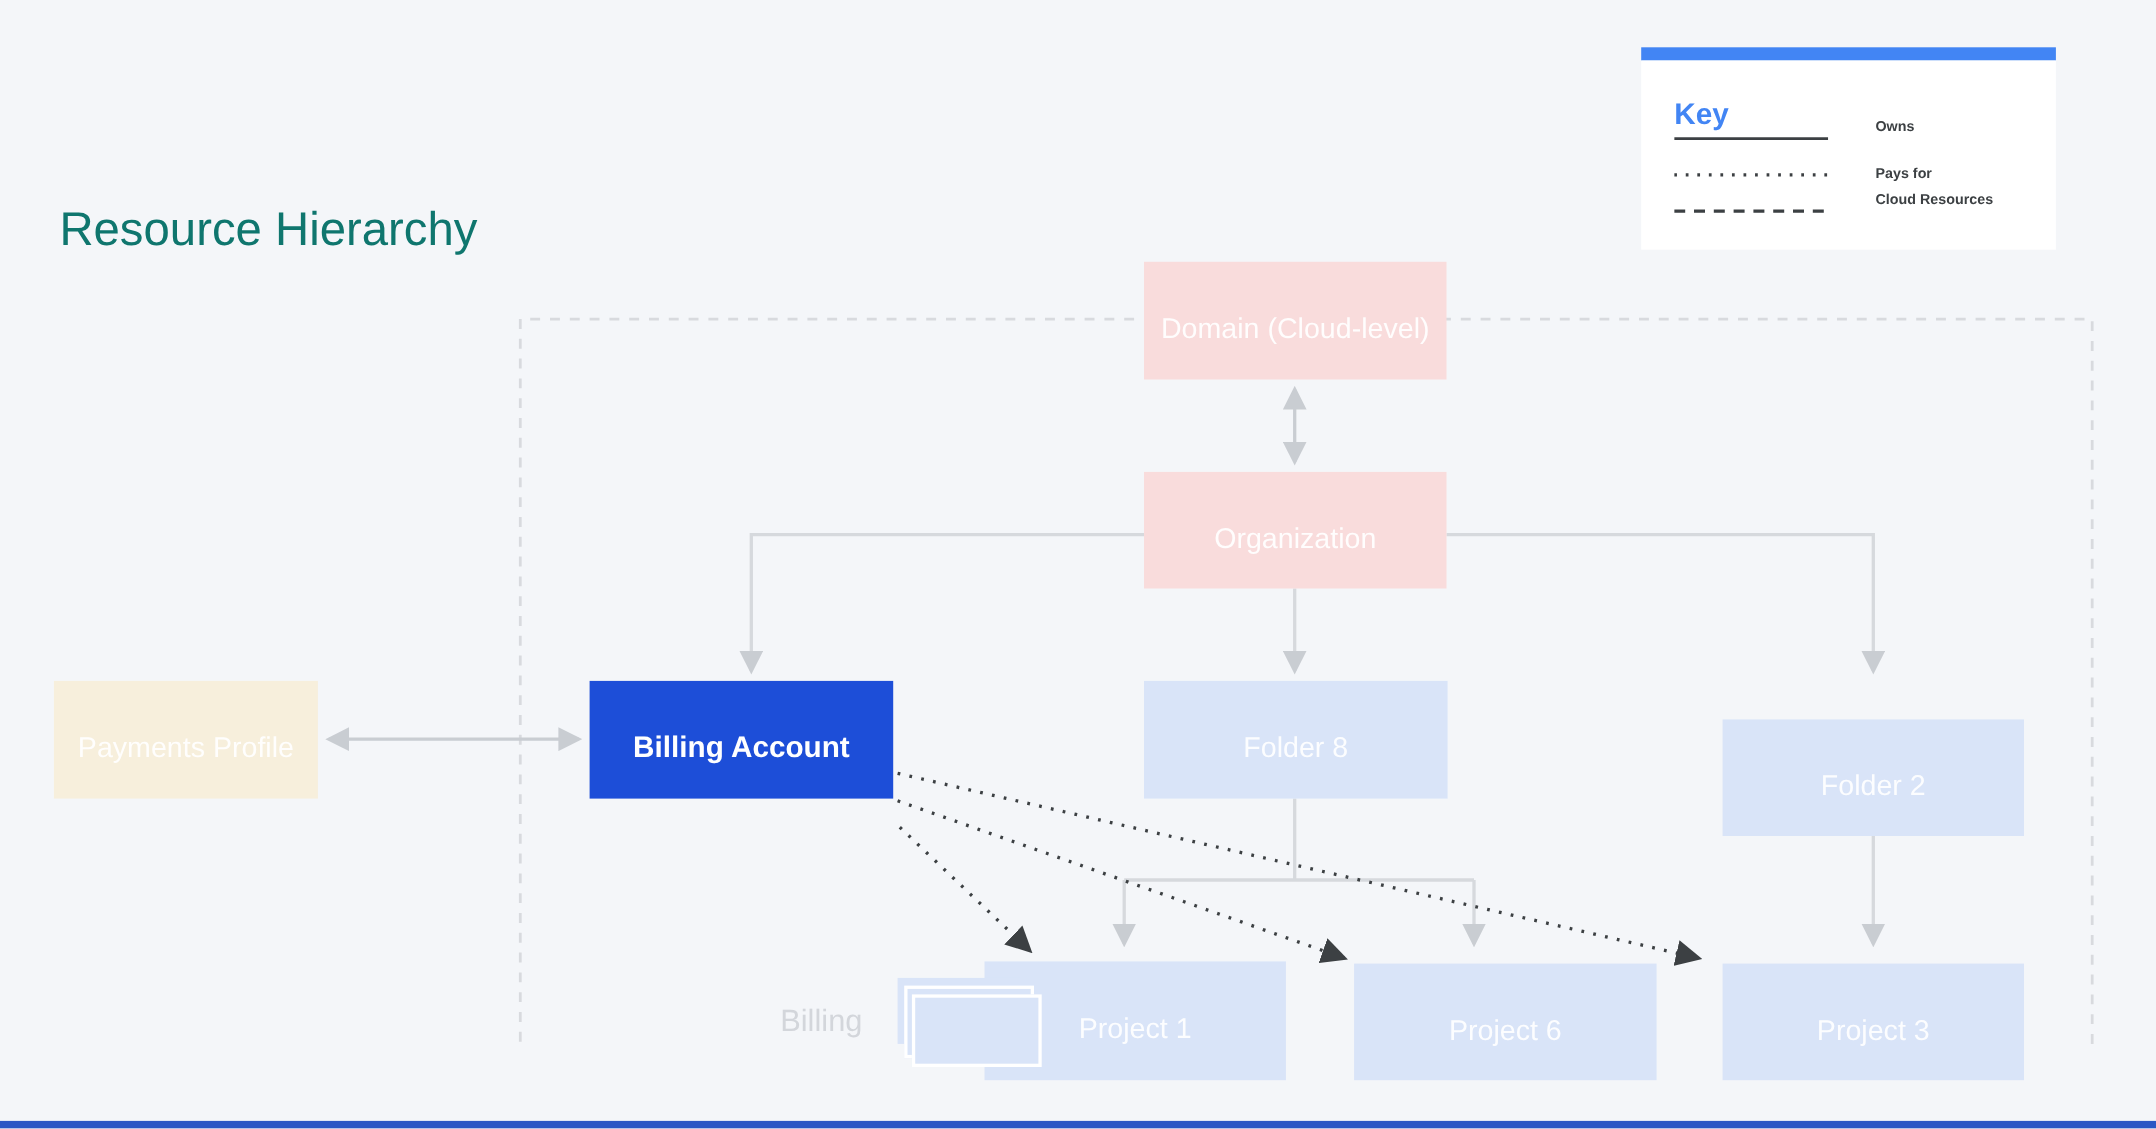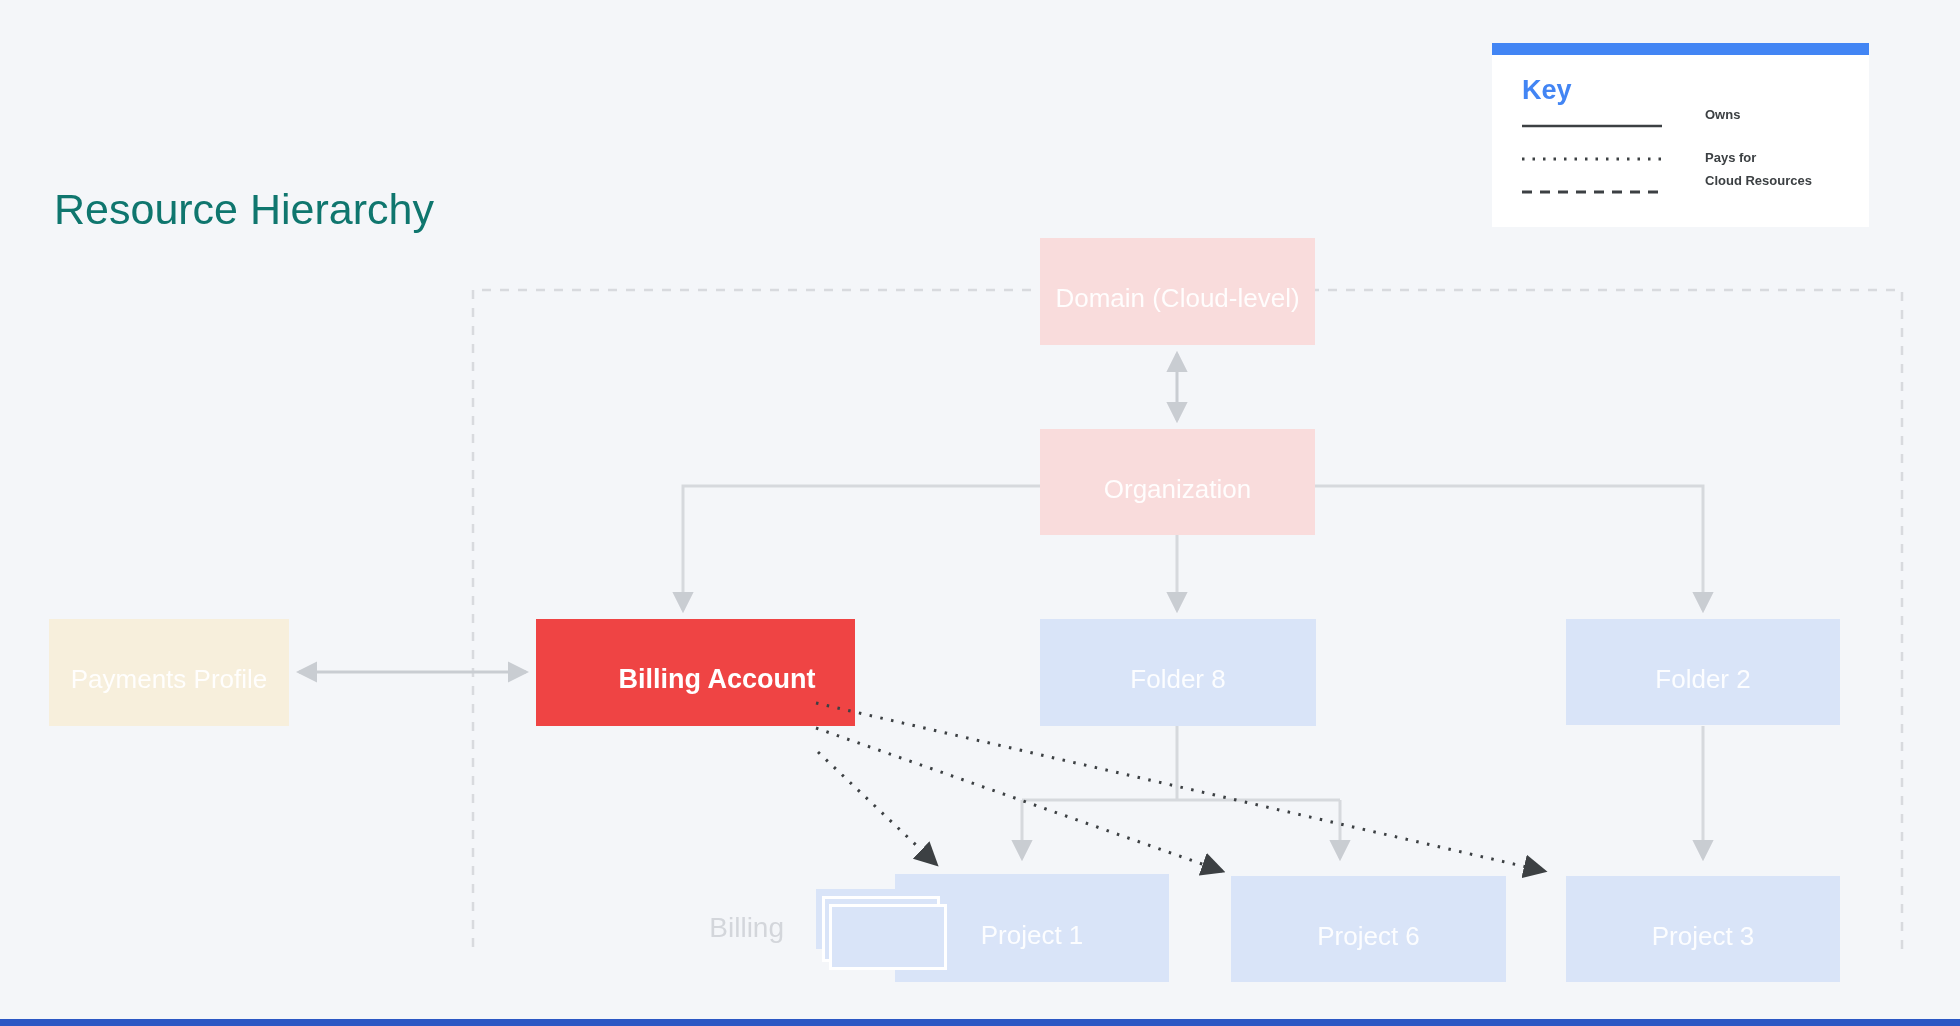--- a/index.html
+++ b/index.html
@@ -27,42 +27,42 @@
     position:absolute;z-index:2;
     display:flex;align-items:center;justify-content:center;
     text-align:center;
   }
   .node .node-label{
     font-size:26px;color:rgba(255,255,255,0.92);line-height:1.15;margin-top:15px;
   }
   .node.pink{background:#F9DCDC;}
   .node.cream{background:#F7EFDC;}
   .node.blue{background:#D9E4F8;}
-  .node.green{background:#ef4444;padding-left:43px;}
+  .node.green{background:#1d4ed8;}
   .node.green .node-label{font-size:27px;font-weight:700;color:#FFFFFF;}
 
   
   .labels-caption{
     position:absolute;left:560px;top:912px;width:224px;z-index:3;
     text-align:right;font-size:28px;color:#D3D6DB;
   }
   .card{
     position:absolute;z-index:3;
     width:112px;height:60px;background:#D9E4F8;
   }
   .card.bordered{border:3px solid #FFFFFF;}
 
   
   .key-box{
     position:absolute;left:1492px;top:43px;width:377px;z-index:5;
   }
   .key-bar{height:12px;background:#4285F4;}
   .key-body{background:#FFFFFF;height:172px;position:relative;}
   .key-title{
-    position:absolute;left:30px;top:20px;
+    position:absolute;left:30px;top:34px;
     font-size:27px;font-weight:700;color:#4285F4;
   }
   .key-line{position:absolute;left:30px;width:140px;height:6px;}
   .key-line.solid{top:68px;}
   .key-line.dotted{top:101px;}
   .key-line.dashed{top:134px;}
   .key-label{
     position:absolute;left:213px;
     font-size:13px;font-weight:700;color:#3C4043;line-height:22px;
   }
@@ -124,21 +124,21 @@
   </div>
 
   <div class="node green" style="left:536px;top:619px;width:276px;height:107px">
     <span class="node-label">Billing Account</span>
   </div>
 
   <div class="node blue" style="left:1040px;top:619px;width:276px;height:107px">
     <span class="node-label">Folder 8</span>
   </div>
 
-  <div class="node blue" style="left:1566px;top:619px;width:274px;height:106px">
+  <div class="node blue" style="left:1566px;top:654px;width:274px;height:106px">
     <span class="node-label">Folder 2</span>
   </div>
 
   <div class="node blue" style="left:895px;top:874px;width:274px;height:108px">
     <span class="node-label">Project 1</span>
   </div>
 
   <div class="node blue" style="left:1231px;top:876px;width:275px;height:106px">
     <span class="node-label">Project 6</span>
   </div>

